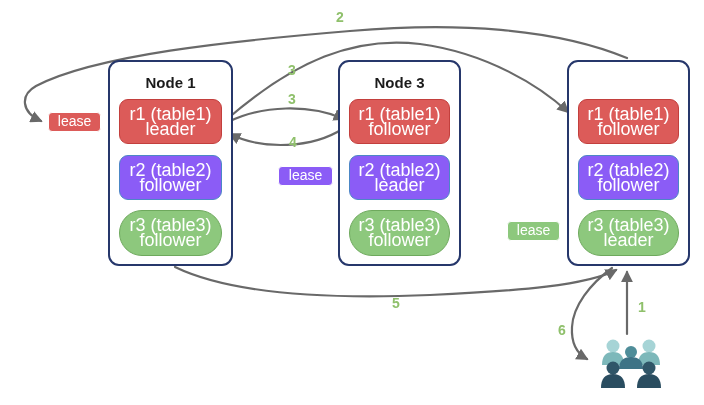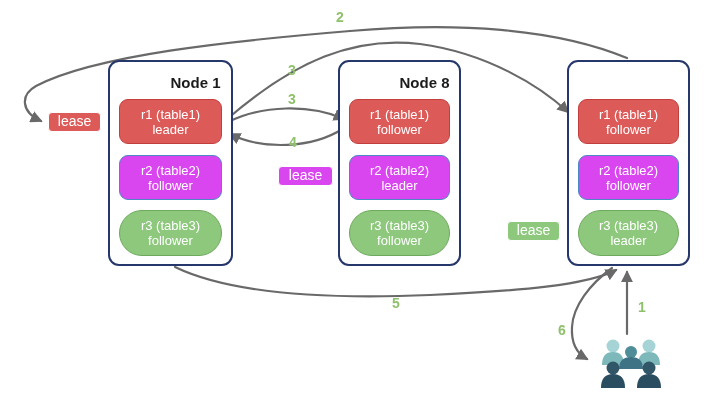--- a/index.html
+++ b/index.html
@@ -10,33 +10,33 @@
   .node{
     position:absolute;top:60px;height:206px;width:123px;
     background:#ffffff;border:2px solid #26376B;border-radius:11px;
     box-sizing:border-box;
   }
   .node-1{left:108px;width:125px;}
   .node-2{left:338px;}
   .node-3{left:567px;}
   .node-title{
     position:absolute;top:12px;left:0;width:100%;text-align:center;
-    font-size:15px;font-weight:700;color:#1b1b1b;padding-left:25px;
+    font-size:15px;font-weight:700;color:#1b1b1b;
   }
   .replica{
     position:absolute;left:9px;right:9px;height:45px;border-radius:9px;
     border:1.5px solid;box-sizing:border-box;
     display:flex;flex-direction:column;align-items:center;justify-content:center;
-    color:#ffffff;font-size:13px;line-height:15px;text-align:center;
+    color:#ffffff;font-size:18px;line-height:15px;text-align:center;
   }
   .replica.r1{top:37px;}
   .replica.r2{top:93px;}
   .replica.r3{top:148px;height:46px;}
   .c-red{background:#DC5B59;border-color:#C33F3D;}
-  .c-blue{background:#d946ef;border-color:#4C87C6;}
+  .c-blue{background:#8b5cf6;border-color:#4C87C6;}
   .c-green{background:#8DC87D;border-color:#6EA95D;border-radius:23px;}
   .lease{
     position:absolute;width:53px;height:20px;border-radius:4px;border:1.5px solid;
     box-sizing:border-box;color:#ffffff;font-size:14px;line-height:17px;text-align:center;
   }
   .lease-red{left:48px;top:112px;}
   .lease-blue{left:278px;top:166px;width:55px;}
   .lease-green{left:507px;top:221px;}
   .step{
     position:absolute;transform:translate(-50%,-50%);
@@ -78,21 +78,21 @@
       <span>r2 (table2)</span>
       <span>follower</span>
     </div>
     <div class="replica r3 c-green">
       <span>r3 (table3)</span>
       <span>follower</span>
     </div>
   </div>
 
   <div class="node node-2">
-    <div class="node-title">Node 8</div>
+    <div class="node-title">Node 3</div>
     <div class="replica r1 c-red">
       <span>r1 (table1)</span>
       <span>follower</span>
     </div>
     <div class="replica r2 c-blue">
       <span>r2 (table2)</span>
       <span>leader</span>
     </div>
     <div class="replica r3 c-green">
       <span>r3 (table3)</span>

